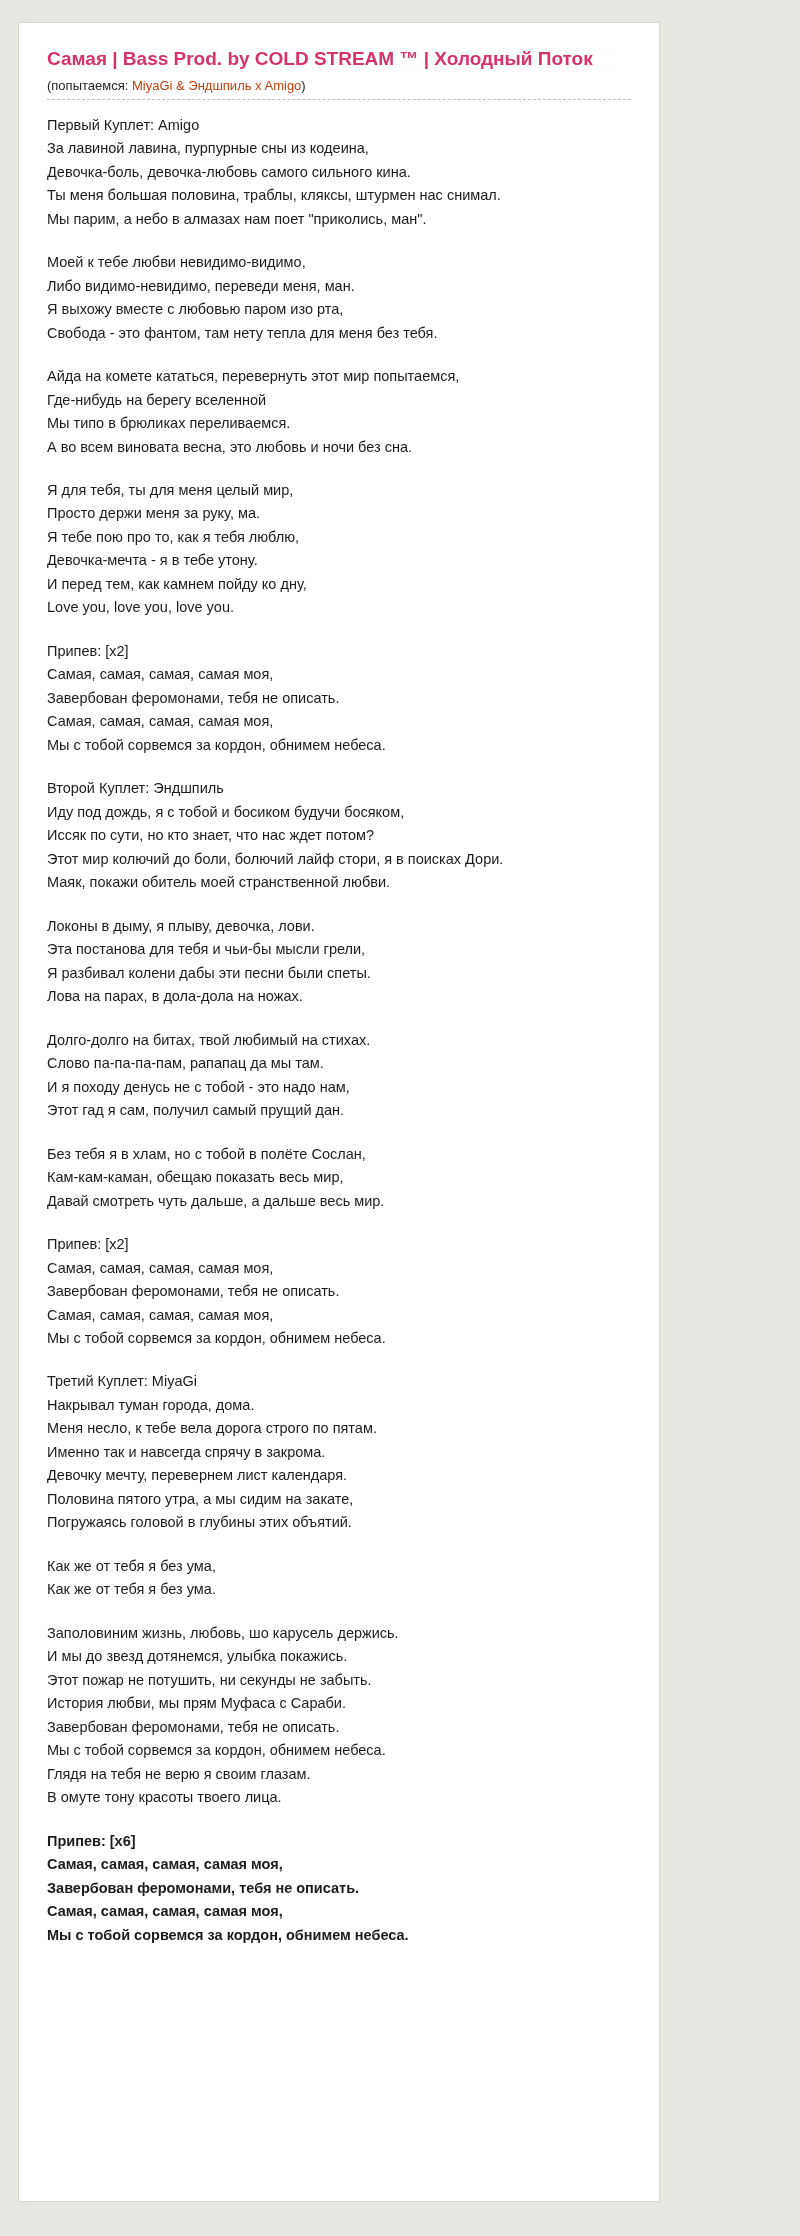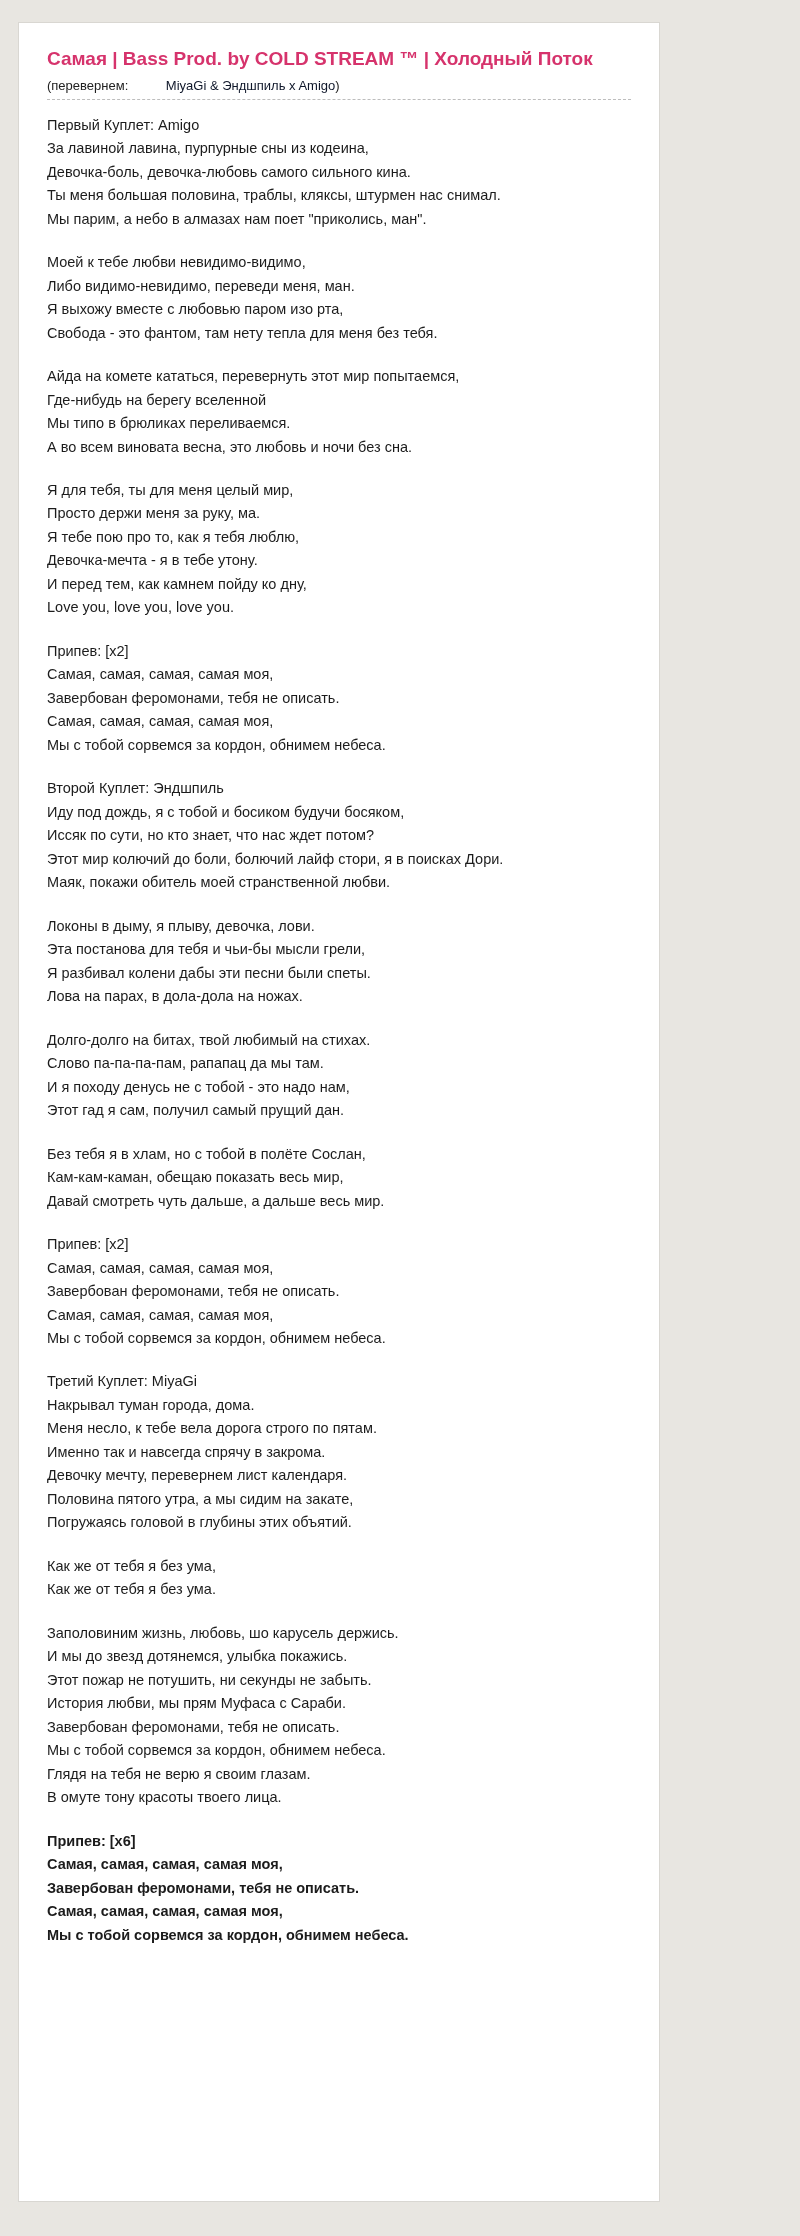--- a/index.html
+++ b/index.html
@@ -32,23 +32,22 @@
     font-weight: bold;
     line-height: 1.3;
     margin: 6px 0 6px 6px;
   }
   .artist-line {
     font-size: 13px;
     color: #222222;
     margin: 0 0 4px 6px;
   }
   .artist-line .artist-link {
-    color: #0f172a;
+    color: #c2410c;
     text-decoration: none;
-    margin-left: 34px;
   }
   .divider {
     border: none;
     border-top: 1px dashed #bdbdbd;
     margin: 6px 6px 14px 6px;
   }
   .lyrics {
     font-size: 14.5px;
     line-height: 1.62;
     color: #1c1c1c;
@@ -68,21 +67,21 @@
 </style>
 </head>
 <body>
 
 <div class="page">
   <div class="card">
 
     <div class="song-title">Самая | Bass Prod. by COLD STREAM ™ | Холодный Поток</div>
 
     <div class="artist-line">
-      <span>(перевернем: </span><a class="artist-link" href="#">MiyaGi &amp; Эндшпиль x Amigo</a><span>)</span>
+      <span>(попытаемся: </span><a class="artist-link" href="#">MiyaGi &amp; Эндшпиль x Amigo</a><span>)</span>
     </div>
 
     <hr class="divider">
 
     <div class="lyrics"><div class="stanza"><span class="line">Первый Куплет: Amigo</span><span class="line">За лавиной лавина, пурпурные сны из кодеина,</span><span class="line">Девочка-боль, девочка-любовь самого сильного кина.</span><span class="line">Ты меня большая половина, траблы, кляксы, штурмен нас снимал.</span><span class="line">Мы парим, а небо в алмазах нам поет "приколись, ман".</span></div><div class="stanza"><span class="line">Моей к тебе любви невидимо-видимо,</span><span class="line">Либо видимо-невидимо, переведи меня, ман.</span><span class="line">Я выхожу вместе с любовью паром изо рта,</span><span class="line">Свобода - это фантом, там нету тепла для меня без тебя.</span></div><div class="stanza"><span class="line">Айда на комете кататься, перевернуть этот мир попытаемся,</span><span class="line">Где-нибудь на берегу вселенной</span><span class="line">Мы типо в брюликах переливаемся.</span><span class="line">А во всем виновата весна, это любовь и ночи без сна.</span></div><div class="stanza"><span class="line">Я для тебя, ты для меня целый мир,</span><span class="line">Просто держи меня за руку, ма.</span><span class="line">Я тебе пою про то, как я тебя люблю,</span><span class="line">Девочка-мечта - я в тебе утону.</span><span class="line">И перед тем, как камнем пойду ко дну,</span><span class="line">Love you, love you, love you.</span></div><div class="stanza"><span class="line">Припев: [x2]</span><span class="line">Самая, самая, самая, самая моя,</span><span class="line">Завербован феромонами, тебя не описать.</span><span class="line">Самая, самая, самая, самая моя,</span><span class="line">Мы с тобой сорвемся за кордон, обнимем небеса.</span></div><div class="stanza"><span class="line">Второй Куплет: Эндшпиль</span><span class="line">Иду под дождь, я с тобой и босиком будучи босяком,</span><span class="line">Иссяк по сути, но кто знает, что нас ждет потом?</span><span class="line">Этот мир колючий до боли, болючий лайф стори, я в поисках Дори.</span><span class="line">Маяк, покажи обитель моей странственной любви.</span></div><div class="stanza"><span class="line">Локоны в дыму, я плыву, девочка, лови.</span><span class="line">Эта постанова для тебя и чьи-бы мысли грели,</span><span class="line">Я разбивал колени дабы эти песни были спеты.</span><span class="line">Лова на парах, в дола-дола на ножах.</span></div><div class="stanza"><span class="line">Долго-долго на битах, твой любимый на стихах.</span><span class="line">Слово па-па-па-пам, рапапац да мы там.</span><span class="line">И я походу денусь не с тобой - это надо нам,</span><span class="line">Этот гад я сам, получил самый прущий дан.</span></div><div class="stanza"><span class="line">Без тебя я в хлам, но с тобой в полёте Сослан,</span><span class="line">Кам-кам-каман, обещаю показать весь мир,</span><span class="line">Давай смотреть чуть дальше, а дальше весь мир.</span></div><div class="stanza"><span class="line">Припев: [x2]</span><span class="line">Самая, самая, самая, самая моя,</span><span class="line">Завербован феромонами, тебя не описать.</span><span class="line">Самая, самая, самая, самая моя,</span><span class="line">Мы с тобой сорвемся за кордон, обнимем небеса.</span></div><div class="stanza"><span class="line">Третий Куплет: MiyaGi</span><span class="line">Накрывал туман города, дома.</span><span class="line">Меня несло, к тебе вела дорога строго по пятам.</span><span class="line">Именно так и навсегда спрячу в закрома.</span><span class="line">Девочку мечту, перевернем лист календаря.</span><span class="line">Половина пятого утра, а мы сидим на закате,</span><span class="line">Погружаясь головой в глубины этих объятий.</span></div><div class="stanza"><span class="line">Как же от тебя я без ума,</span><span class="line">Как же от тебя я без ума.</span></div><div class="stanza"><span class="line">Заполовиним жизнь, любовь, шо карусель держись.</span><span class="line">И мы до звезд дотянемся, улыбка покажись.</span><span class="line">Этот пожар не потушить, ни секунды не забыть.</span><span class="line">История любви, мы прям Муфаса с Сараби.</span><span class="line">Завербован феромонами, тебя не описать.</span><span class="line">Мы с тобой сорвемся за кордон, обнимем небеса.</span><span class="line">Глядя на тебя не верю я своим глазам.</span><span class="line">В омуте тону красоты твоего лица.</span></div><div class="stanza"><span class="line">Припев: [x6]</span><span class="line">Самая, самая, самая, самая моя,</span><span class="line">Завербован феромонами, тебя не описать.</span><span class="line">Самая, самая, самая, самая моя,</span><span class="line">Мы с тобой сорвемся за кордон, обнимем небеса.</span></div></div>
 
   </div>
 </div>
 
 </body></html>

